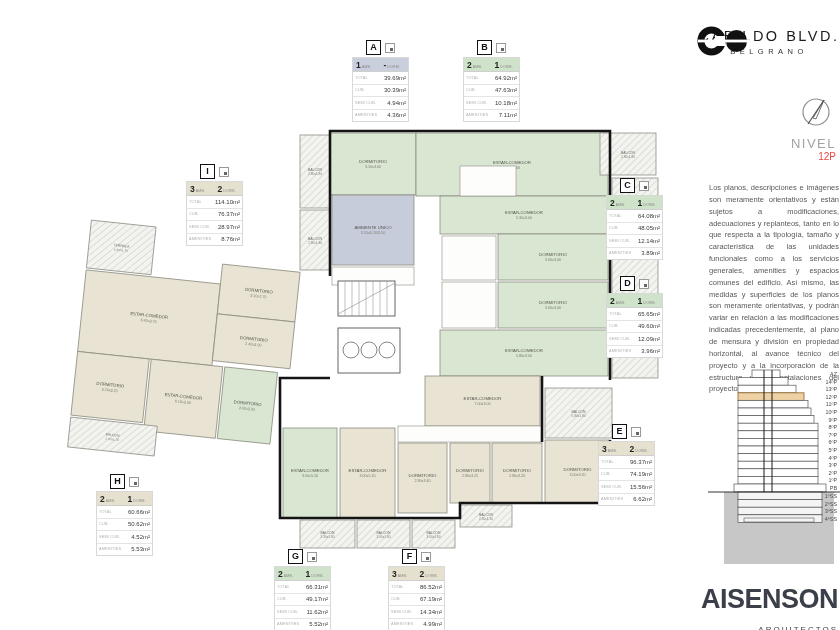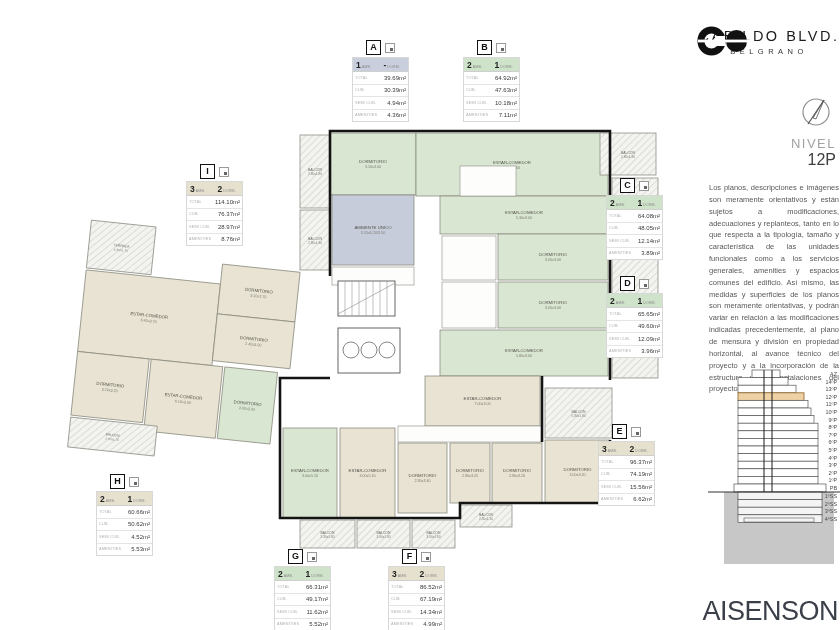--- a/index.html
+++ b/index.html
@@ -5,27 +5,27 @@
   html,body{margin:0;padding:0;background:#fff;}
   #sheet{position:relative;width:840px;height:630px;background:#ffffff;overflow:hidden;
          font-family:"Liberation Sans",sans-serif;color:#222;}
   
   .brand{position:absolute;left:698px;top:28px;width:142px;text-align:center;}
   .brand .mark{display:block;margin:0 auto 4px auto;}
   .brand .title{font-size:14.5px;letter-spacing:2.5px;color:#1c1c1c;white-space:nowrap;}
   .brand .sub{font-size:7.5px;letter-spacing:4.5px;color:#333;margin-top:3px;}
   .compass{position:absolute;right:8px;top:96px;}
   .nivel{position:absolute;right:4px;top:136px;font-size:13px;letter-spacing:1.5px;color:#a3a3a3;text-align:right;margin-left:39px;}
-  .nivel-val{position:absolute;right:4px;top:151px;font-size:16px;color:#404040;text-align:right;}
+  .nivel-val{position:absolute;right:4px;top:151px;font-size:10px;color:#ef4444;text-align:right;}
   
   .disclaimer{position:absolute;left:709px;top:182px;width:130px;font-size:7.5px;line-height:1.58;
               color:#595959;text-align:justify;}
   
   .arch{position:absolute;right:2px;top:586px;text-align:right;color:#3a3f49;}
-  .arch .big{font-size:27px;font-weight:normal;letter-spacing:-0.5px;line-height:1;margin-top:12px;}
+  .arch .big{font-size:27px;font-weight:bold;letter-spacing:-0.5px;line-height:1;}
   .arch .small{font-size:8px;letter-spacing:2px;margin-top:12px;}
   
   .utable{position:absolute;width:57px;}
   .badge-row{display:flex;align-items:center;justify-content:center;gap:4px;margin-bottom:2px;}
   .badge{display:inline-block;width:13px;height:13px;border:1.5px solid #111;background:#fff;
          font-size:9px;font-weight:bold;text-align:center;line-height:13px;color:#111;}
   .keyplan{display:inline-block;width:8px;height:8px;border:1px solid #9a9a9a;position:relative;background:#fdfdfd;}
   .keyplan i{position:absolute;right:1px;bottom:1px;width:3px;height:3px;background:#666;}
   .tbody{border:1px solid #d8d8d8;background:#fff;}
   .thead{display:flex;height:13px;align-items:center;border-bottom:1px solid #cfcfcf;}

